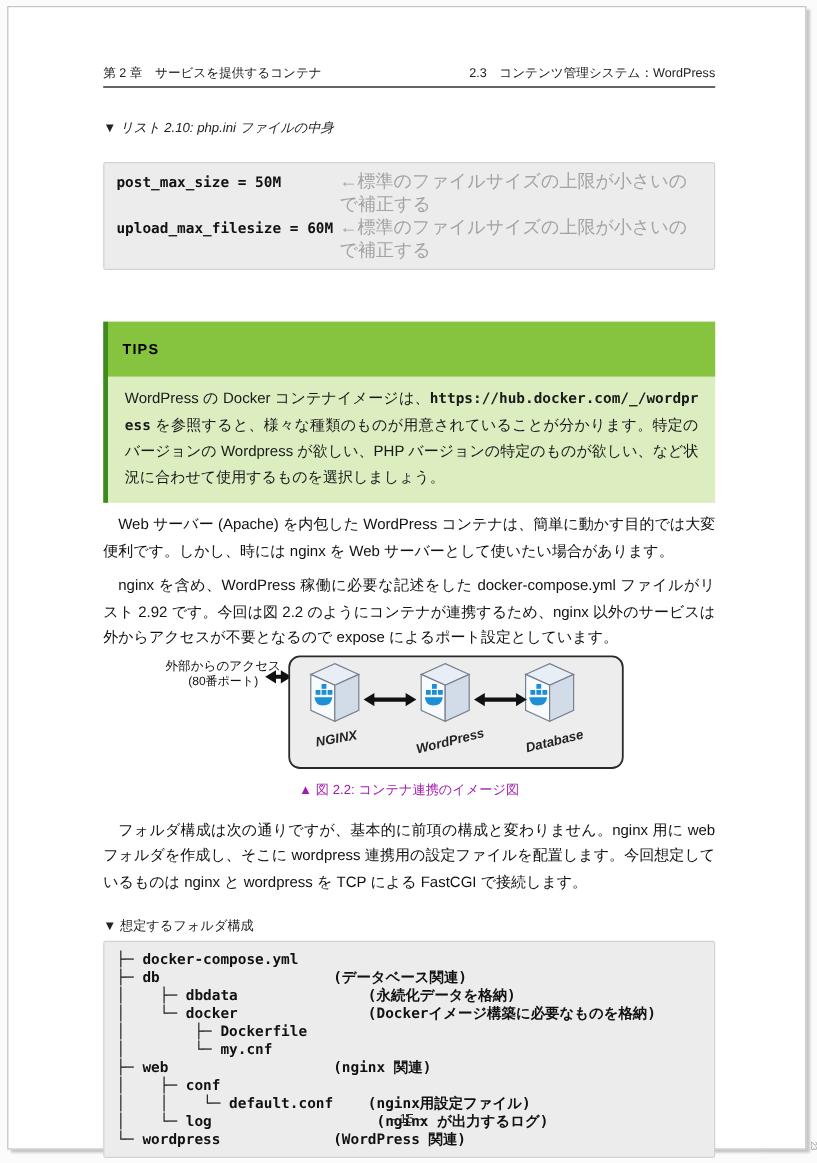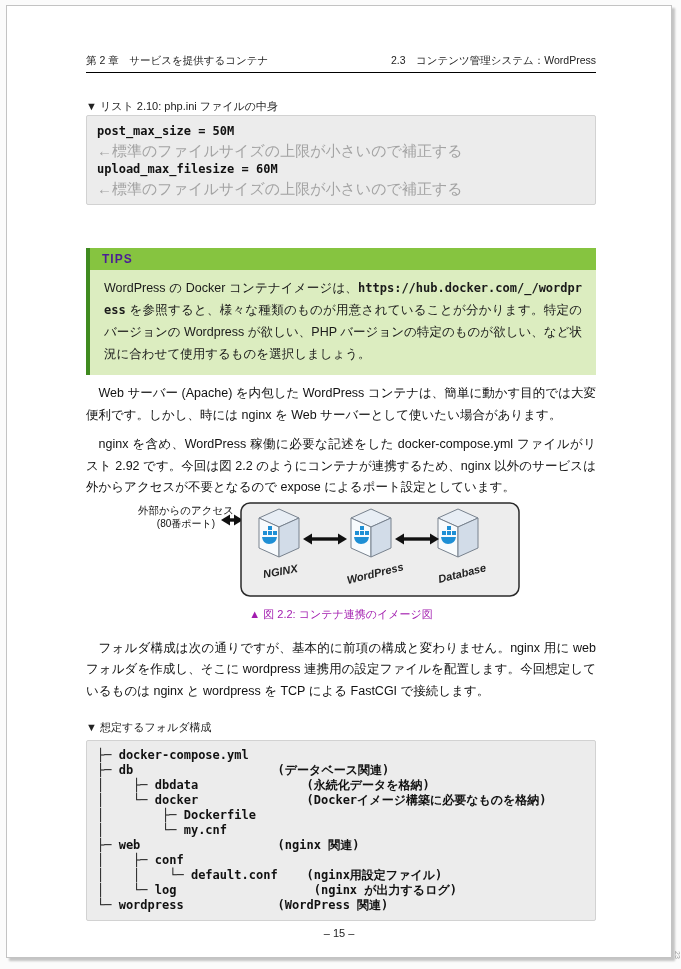--- a/index.html
+++ b/index.html
@@ -18,40 +18,40 @@
   .content { padding:0 75px 0 79px; }
 
   
   .runhead {
     display:flex; justify-content:space-between;
     padding-top:48px; font-size:10.5px; color:#222;
   }
   .runhead-rule { border-top:1px solid #000; margin-top:4px; }
 
   
-  .listing-caption { margin:26px 0 1px; font-size:11px; color:#222; }
+  .listing-caption { margin:26px 0 21px; font-size:11px; color:#222;font-style:italic; }
 
   
   .codeblock {
     background:#ececec; border:1px solid #d2d2d2; border-radius:2px;
     padding:6px 10px; font-family:"DejaVu Sans Mono","Liberation Mono",monospace;
     font-size:12px;
   }
-  .codeline { display:flex; line-height:19px; align-items:baseline;flex-direction:column; }
+  .codeline { display:flex; line-height:19px; align-items:baseline; }
   .codeline .code { font-weight:bold; min-width:186px; white-space:pre; }
   .codeline .comment {
     color:#a3a3a3; font-size:15px;
     font-family:"Liberation Sans","DejaVu Sans",sans-serif;
   }
 
   
   .tips { margin-top:15px; border-left:4px solid #3f8a1f; }
   .tips-header {
-    background:#86c440; color:#4c1d95; font-weight:bold;
-    font-size:12px; letter-spacing:1px; padding:3px 12px; line-height:16px;margin-top:43px;
+    background:#86c440; color:#000000; font-weight:bold;
+    font-size:12px; letter-spacing:1px; padding:15px 12px; line-height:16px;margin-top:43px;
   }
   .tips-body {
     background:#dcedc0; padding:7px 14px 10px; font-size:12.5px;
     line-height:22px; color:#1a1a1a; text-align:justify;
   }
   .tips-body .mono-link {
     font-family:"DejaVu Sans Mono","Liberation Mono",monospace;
     font-weight:bold; font-size:12px; word-break:break-all;
   }
 

